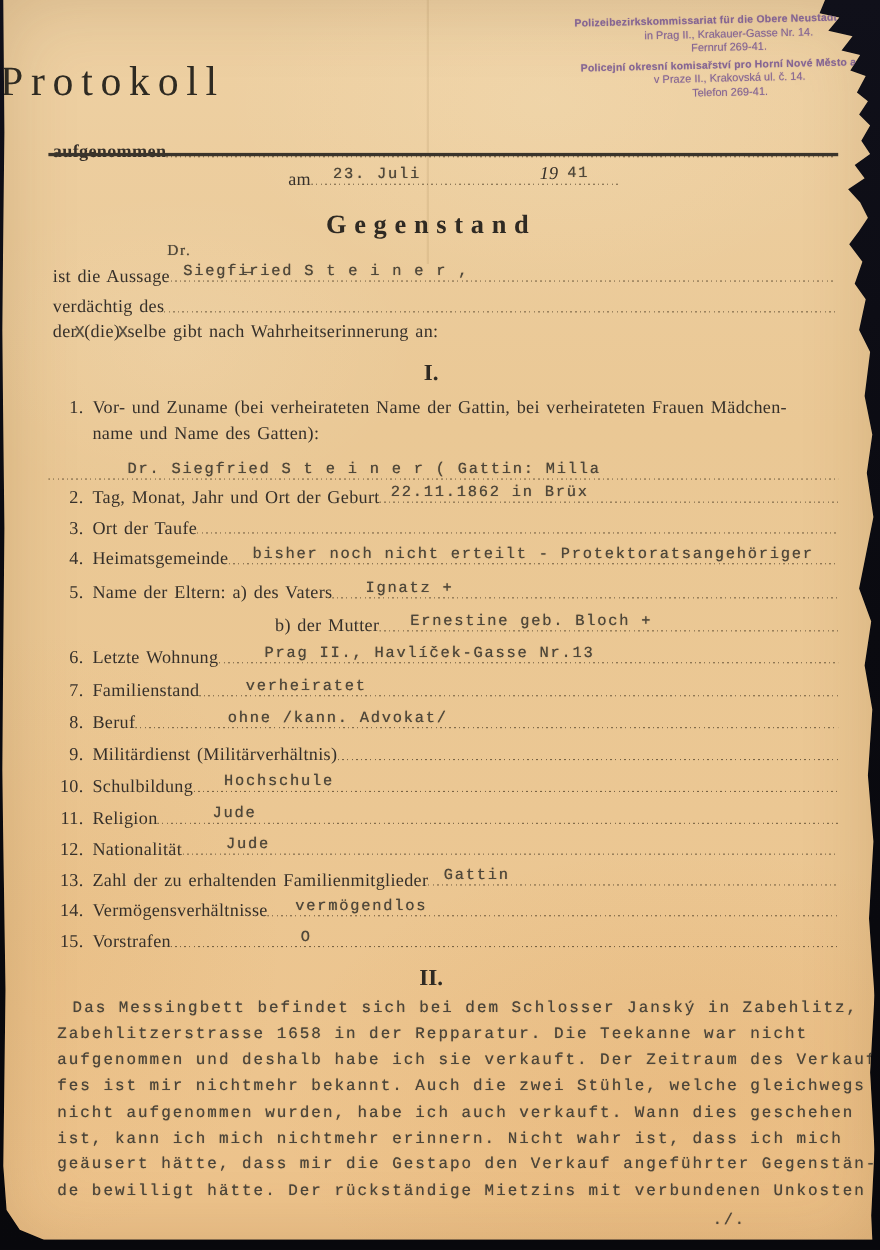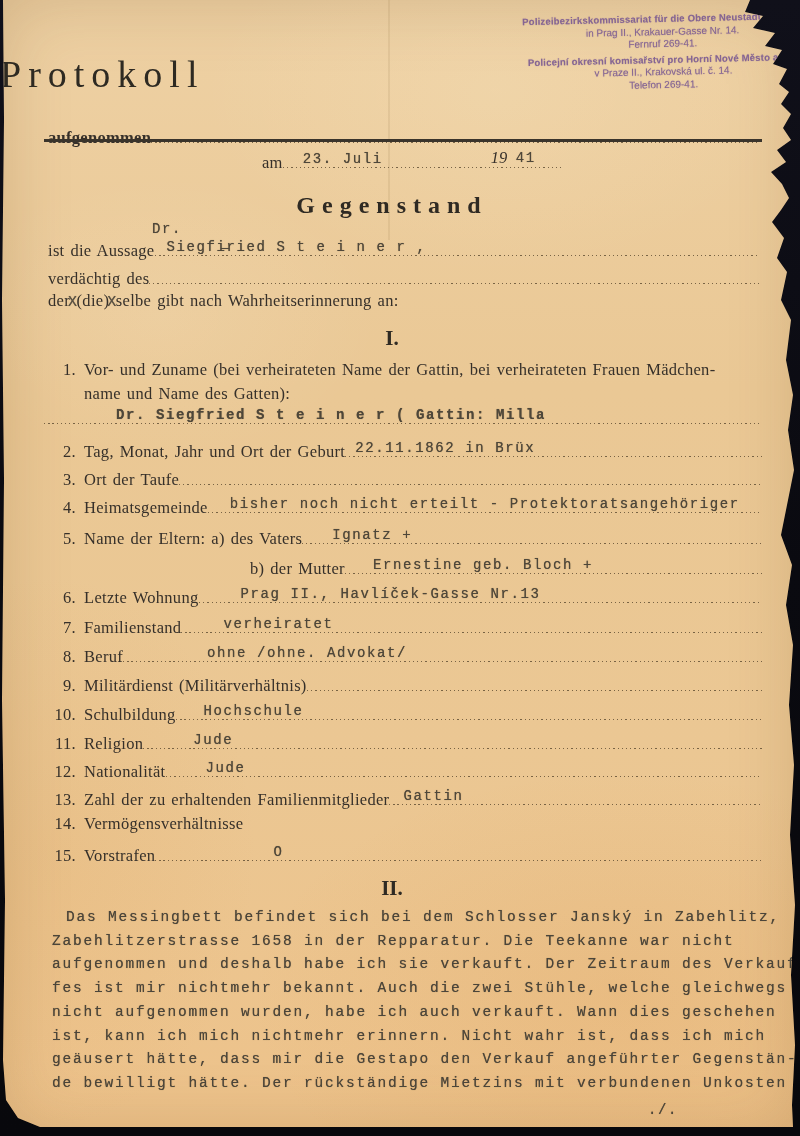--- a/index.html
+++ b/index.html
@@ -43,30 +43,30 @@
   .lbl{flex:none;}
 
   #rule{left:44px;top:139px;width:718px;height:3px;background:#3a342b;}
   #aufg{left:48px;top:124px;width:712px;font-weight:bold;}
   #amrow{left:262px;top:149px;width:300px;}
   #amrow .p19{position:absolute;bottom:0;left:208px;font-size:16.5px;color:#36302a;font-style:italic;}
   #amrow .t41{position:absolute;bottom:2px;left:233px;}
   #amrow .tdate{left:20px;}
   #gegenstand{left:0;top:192px;width:784px;text-align:center;font-weight:bold;
               font-size:24px;letter-spacing:7px;color:#2f2a23;}
-  #droverlay{left:152px;top:221px;}
+  #droverlay{left:152px;top:221px;font-family:Liberation Serif, serif;}
   #aussage{left:48px;top:237px;width:712px;}
   #verdaechtig{left:48px;top:265px;width:712px;}
   #wahrheit{left:48px;top:291px;}
   #wahrheit .typed{font-size:15px;color:#5a5244;margin:0 -2px;}
   .sechead{left:0;width:784px;text-align:center;font-weight:bold;font-size:21px;color:#2f2a23;}
   #sec1{top:326px;}
   #item1-l1{left:46px;top:360px;}
   #item1-l2{left:84px;top:384px;}
-  #item1-val{left:44px;top:402px;width:718px;height:22px;font-weight:bold;}
+  #item1-val{left:44px;top:414px;width:718px;height:22px;}
   #rows{position:absolute;left:0;top:0;width:800px;}
   .formrow{position:absolute;left:46px;width:716px;}
   .indent{margin-left:166px;}
   #sec2{top:876px;}
   #para{left:52px;top:906px;width:740px;}
   #para .pline{font-family:"Liberation Mono","DejaVu Sans Mono",monospace;color:#4b453a;
                font-size:14.5px;letter-spacing:1.8px;line-height:23.7px;white-space:nowrap;
                text-shadow:0 0 .7px rgba(70,58,42,.7);}
   #para .pline:first-child{text-indent:14px;}
   #contmark{left:648px;top:1102px;}
@@ -179,21 +179,21 @@
           <span class="num print">7.</span>
           <span class="lbl print">Familienstand</span>
           <span class="fill">
             <span class="typed" style="left: 42px;">verheiratet</span>
           </span>
         </div>
         <div class="formrow row" style="top: 643px;">
           <span class="num print">8.</span>
           <span class="lbl print">Beruf</span>
           <span class="fill">
-            <span class="typed" style="left: 84px;">ohne  /ohne. Advokat/</span>
+            <span class="typed" style="left: 84px;">ohne  /kann. Advokat/</span>
           </span>
         </div>
         <div class="formrow row" style="top: 672px;">
           <span class="num print">9.</span>
           <span class="lbl print">Militärdienst (Militärverhältnis)</span>
           <span class="fill"></span>
         </div>
         <div class="formrow row" style="top: 701px;">
           <span class="num print">10.</span>
           <span class="lbl print">Schulbildung</span>
@@ -218,20 +218,23 @@
         <div class="formrow row" style="top: 786px;">
           <span class="num print">13.</span>
           <span class="lbl print">Zahl der zu erhaltenden Familienmitglieder</span>
           <span class="fill">
             <span class="typed" style="left: 14px;">Gattin</span>
           </span>
         </div>
         <div class="formrow row" style="top: 814px;">
           <span class="num print">14.</span>
           <span class="lbl print">Vermögensverhältnisse</span>
+          <span class="fill">
+            <span class="typed" style="left: 25px;">vermögendlos</span>
+          </span>
         </div>
         <div class="formrow row" style="top: 842px;">
           <span class="num print">15.</span>
           <span class="lbl print">Vorstrafen</span>
           <span class="fill">
             <span class="typed" style="left: 118px;">O</span>
           </span>
         </div>
       </div>
 

